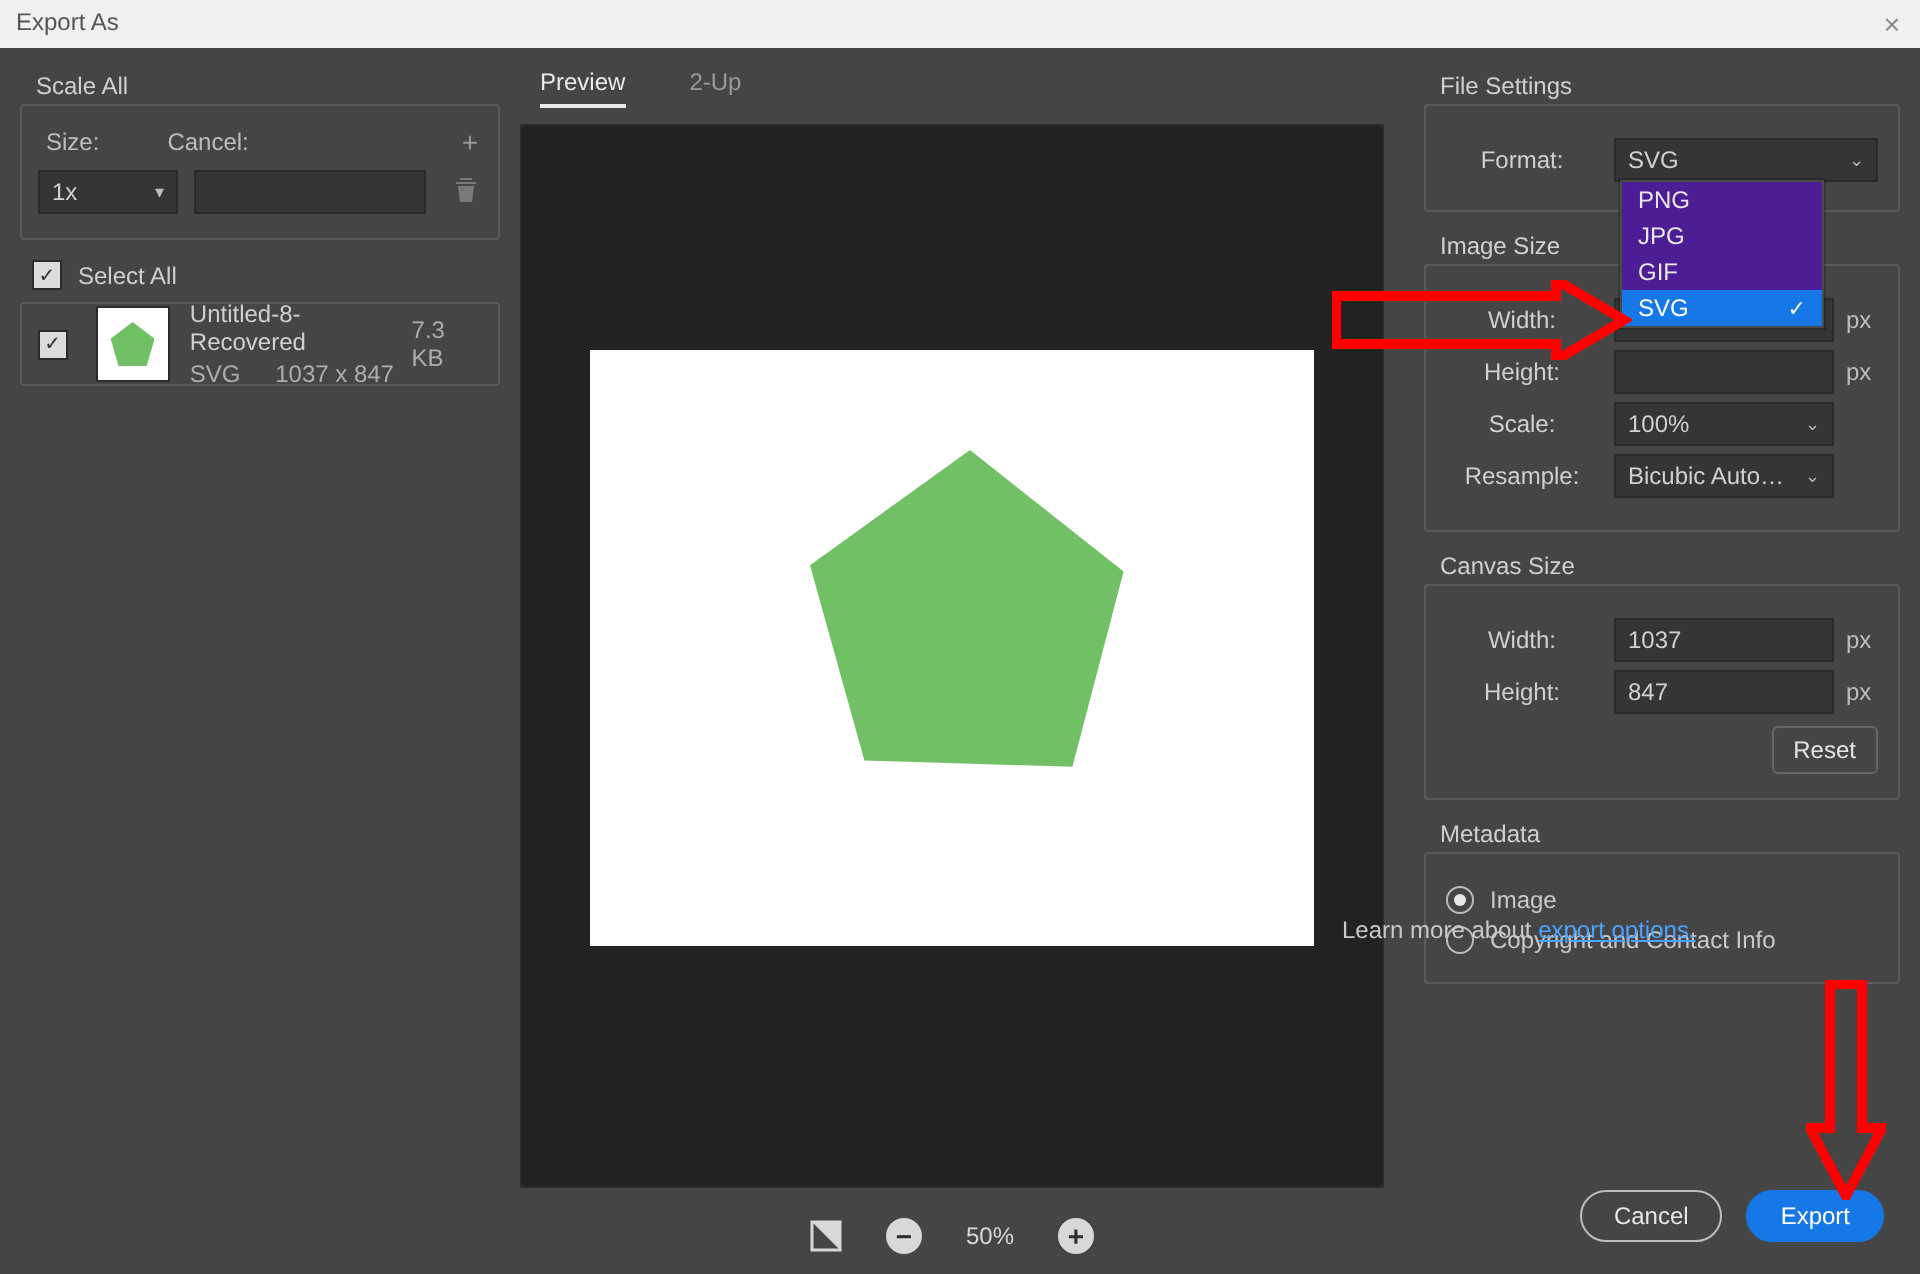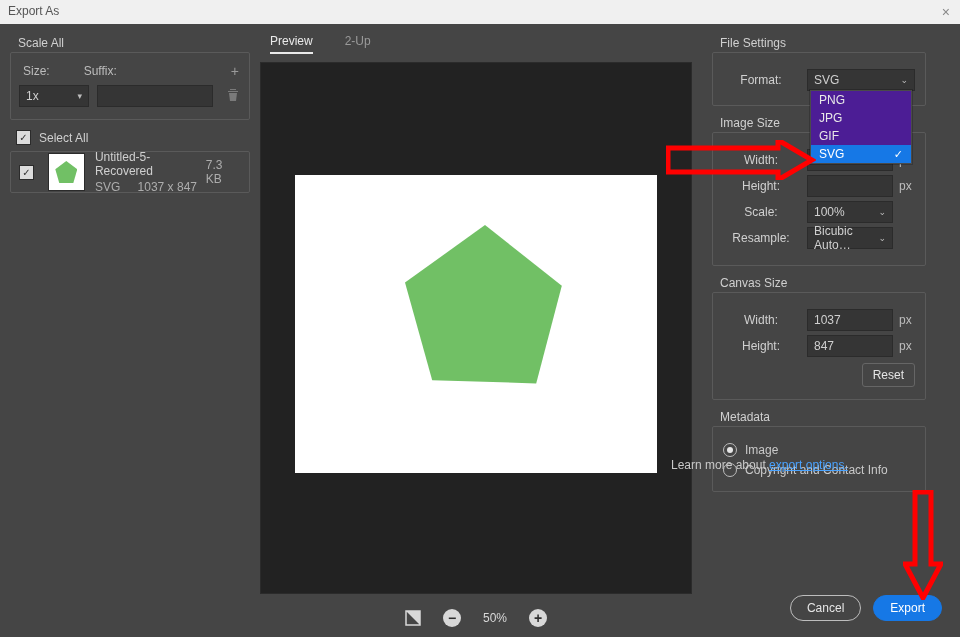--- a/index.html
+++ b/index.html
@@ -58,21 +58,21 @@
     clip-path:polygon(50% 0%,98% 38%,82% 99%,17% 97%,0% 36%);}
   
   .zoombar{position:absolute;left:260px;top:576px;width:432px;height:36px;
     display:flex;align-items:center;justify-content:center;gap:22px;
     color:#d8d8d8;}
   .circ{width:18px;height:18px;border-radius:50%;background:#d8d8d8;
     color:#2e2e2e;display:flex;align-items:center;justify-content:center;
     font-weight:bold;font-size:14px;}
   .zoom-ico{width:16px;height:16px;}
   
-  .rightcol{position:absolute;left:712px;top:12px;width:214px;}
+  .rightcol{position:absolute;left:712px;top:12px;width:238px;}
   .grp-frame.right{padding:12px 10px;}
   .row{display:flex;align-items:center;margin:4px 0;}
   .row .rlabel{width:76px;text-align:center;margin-right:8px;color:#d0d0d0;}
   .field{height:20px;background:#353535;border:1px solid #2b2b2b;color:#d0d0d0;
     display:flex;align-items:center;padding:0 6px;flex:1;}
   .field.sel .car{margin-left:auto;font-size:9px;color:#bdbdbd;}
   .unit{margin-left:6px;color:#bdbdbd;width:16px;}
   .resetrow{text-align:right;margin-top:6px;}
   .resetbtn{display:inline-block;border:1px solid #666;border-radius:3px;
     padding:4px 10px;color:#e5e5e5;}
@@ -104,21 +104,21 @@
   <span class="x">×</span>
 </div>
 
 <div class="body">
 
   <div class="leftcol">
     <div class="grp-title">Scale All</div>
     <div class="grp-frame">
       <div class="scale-row1">
         <span class="lbl">Size:</span>
-        <span class="suf">Suffix:</span>
+        <span class="suf">Cancel:</span>
         <span class="plus">+</span>
       </div>
       <div class="scale-row2">
         <div class="sel1x">
           <span>1x</span>
           <span class="car">▾</span>
         </div>
         <div class="sufbox"></div>
         <span class="trash">
           <svg width="12" height="14" viewBox="0 0 12 14">
@@ -132,21 +132,21 @@
       <span class="cb">✓</span>
       <span>Select All</span>
     </div>
 
     <div class="filecard">
       <span class="cb">✓</span>
       <span class="thumb">
           <span class="pent"></span>
         </span>
       <span class="filemeta">
-        <div>Untitled-5-Recovered</div>
+        <div>Untitled-8-Recovered</div>
         <div class="line2">
           <span>SVG</span>
           <span class="dims">1037 x 847</span>
         </div>
       </span>
       <span class="filesize">7.3 KB</span>
     </div>
   </div>
 
   <div class="center">

